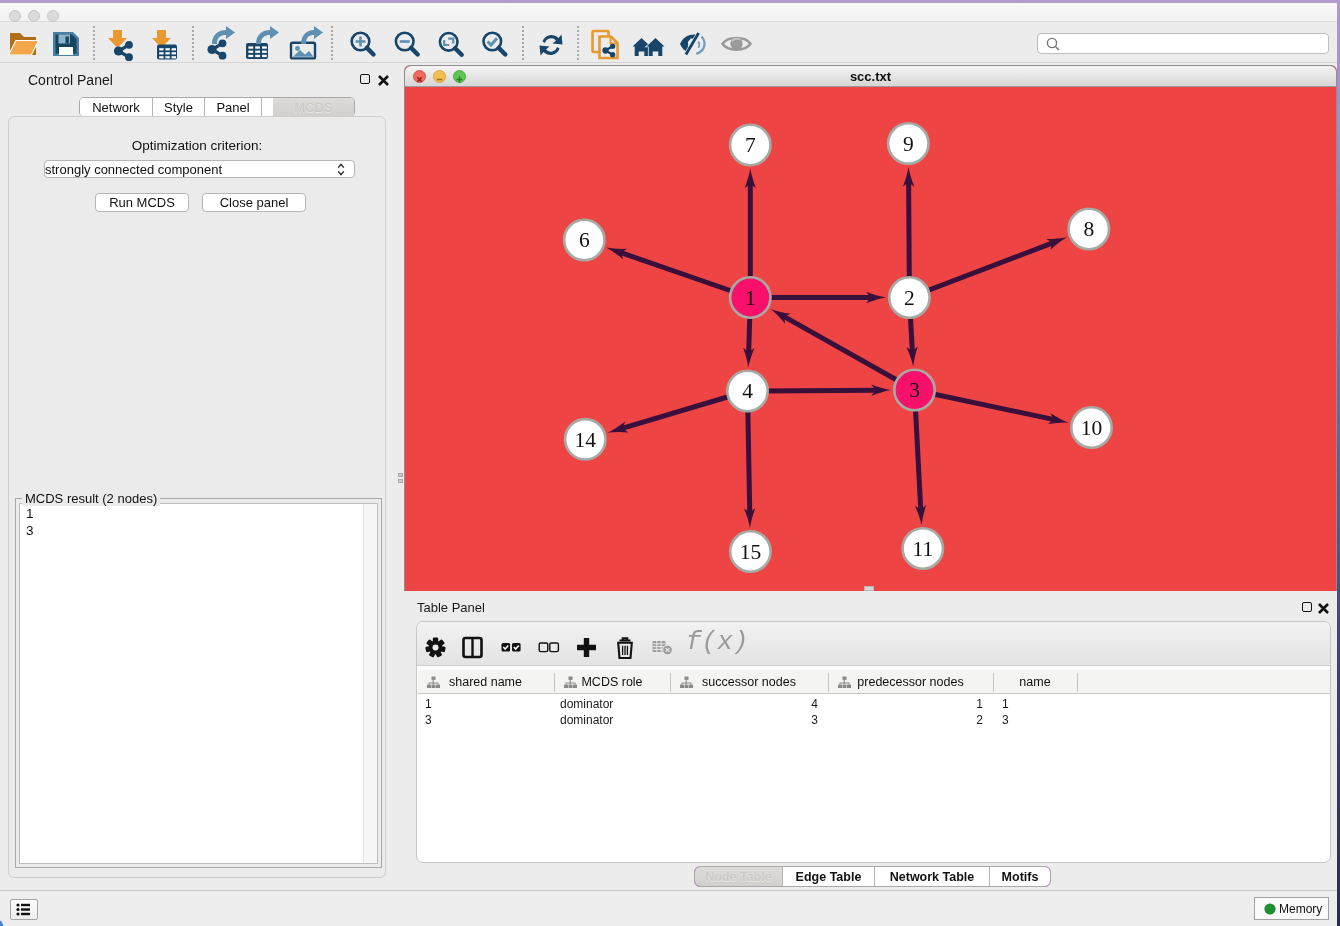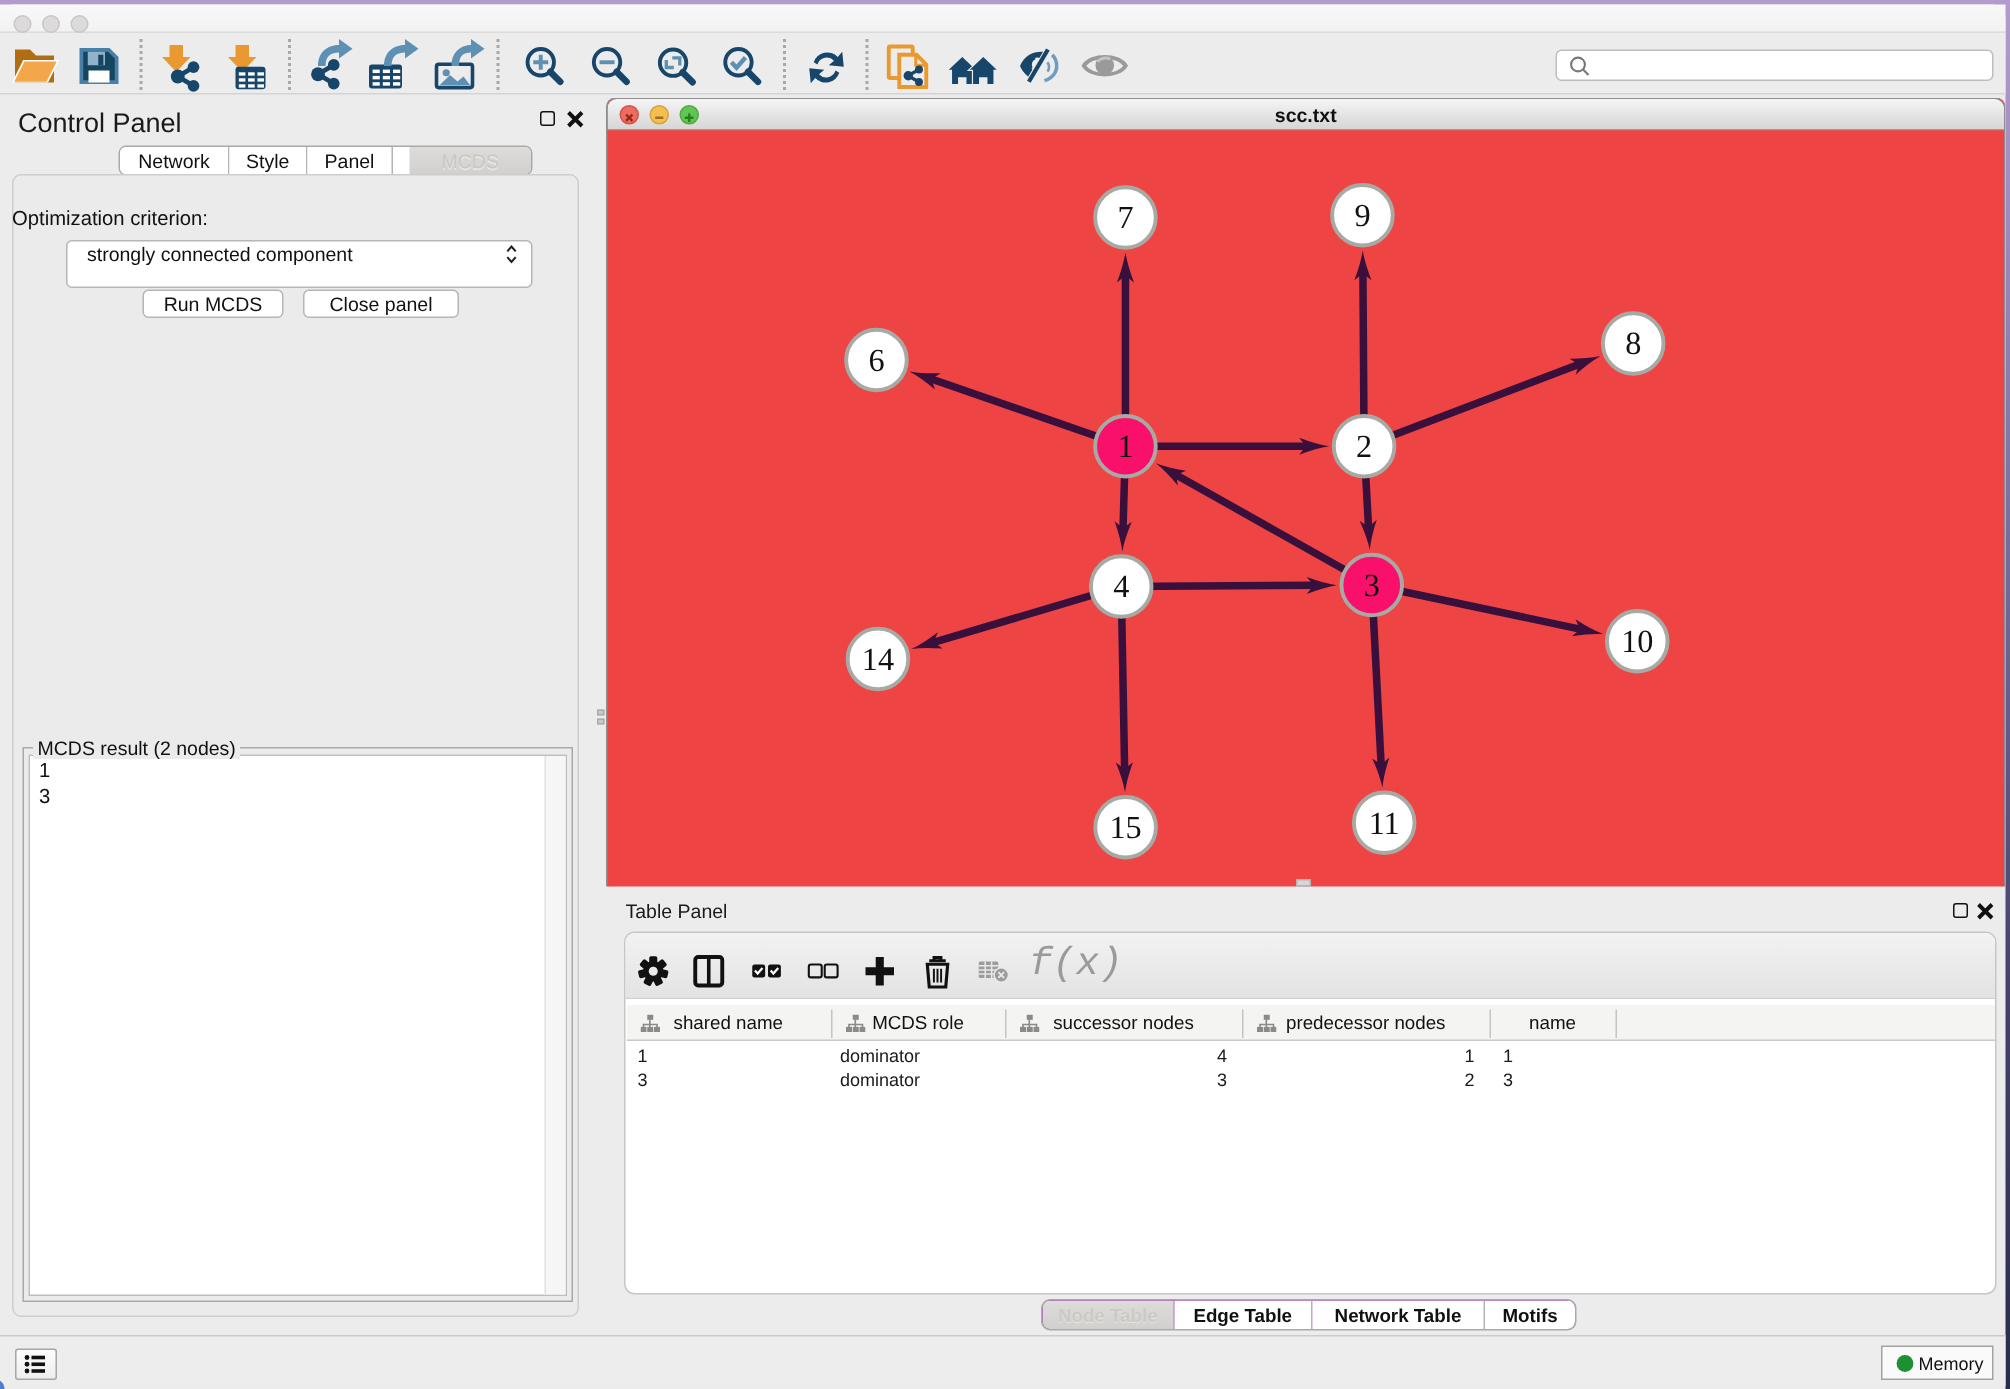--- a/index.html
+++ b/index.html
@@ -9,29 +9,29 @@
 .app { position:absolute; left:0; top:3px; width:1337px; height:923px; background:#ececec; border-radius:9px 9px 0 0; overflow:hidden; }
 
 .titlebar { position:absolute; left:0; top:0; width:1337px; height:19px; background:linear-gradient(#f8f8f8,#f2f2f2); border-bottom:1px solid #dcdcdc; }
 .tl { position:absolute; top:7px; width:12px; height:12px; border-radius:50%; background:#dcdadb; border:1px solid #c8c6c7; }
 .apptitle { position:absolute; top:3px; left:0; width:1337px; text-align:center; font-size:13px; color:#b4b2b4; }
 
 .toolbar { position:absolute; left:0; top:20px; width:1337px; height:41px; background:#ececec; border-bottom:1px solid #d4d4d4; }
 .sep { position:absolute; top:26px; height:34px; width:0; border-left:2px dotted #a8a8a8; }
 .search { position:absolute; left:1037px; top:33px; width:292px; height:21px; background:#fff; border:1px solid #bdbdbd; border-radius:4px; }
 
-.cp-title { position:absolute; left:12px; top:72px; font-size:18px; color:#1a1a1a; }
+.cp-title { position:absolute; left:28px; top:72px; font-size:14px; color:#1a1a1a; }
 .maxbox { position:absolute; width:10px; height:10px; border:1.5px solid #111; border-radius:2px; background:transparent; }
 .tabs { position:absolute; left:79px; top:97px; height:20px; display:flex; border:1px solid #a9a9a9; border-radius:5px; overflow:hidden; background:#fff; }
 .tab { height:100%; font-size:13px; color:#111; display:flex; align-items:center; justify-content:center; background:#fff; border-right:1px solid #b4b4b4; }
 .tab:last-child { border-right:none; }
 .tab.sel { background:linear-gradient(#dedcda,#d2d0ce); color:#cac7c3; text-shadow:0 1px 0 #e8e6e4; }
 .cpanel { position:absolute; left:8px; top:116px; width:378px; height:762px; border:1px solid #d0cecd; border-radius:6px; background:#ebebeb; }
-.optlabel { position:absolute; left:8px; top:138px; width:378px; text-align:left; font-size:13.5px; color:#111; }
-.combo { position:absolute; left:44px; top:160px; width:311px; height:32px; background:#fff; border:1px solid #b6b6b6; border-radius:4px; font-size:13px; color:#111; line-height:17px; padding-left:13px; }
+.optlabel { position:absolute; left:8px; top:138px; width:378px; text-align:center; font-size:13.5px; color:#111; }
+.combo { position:absolute; left:44px; top:160px; width:311px; height:18px; background:#fff; border:1px solid #b6b6b6; border-radius:4px; font-size:13px; color:#111; line-height:17px; }
 .btn { position:absolute; height:19px; background:#fff; border:1px solid #b6b6b6; border-radius:4px; font-size:13px; color:#111; text-align:center; line-height:17px; }
 .fieldset { position:absolute; left:15px; top:498px; width:367px; height:370px; border:1px solid #a9a9a9; }
 .fieldlabel { position:absolute; left:22px; top:491px; background:#ebebeb; padding:0 3px; font-size:13px; color:#111; }
 .resultarea { position:absolute; left:19px; top:503px; width:359px; height:361px; background:#fff; border:1px solid #bdbdbd; font-size:13.5px; color:#111; line-height:16.5px; padding:2px 0 0 6px; }
 .rscroll { position:absolute; left:363px; top:504px; width:14px; height:359px; background:#f6f6f6; border-left:1px solid #e2e2e2; }
 
 .statusbar { position:absolute; left:0; top:890px; width:1337px; height:34px; background:#ededed; border-top:1px solid #cbcbcb; }
 .listbtn { position:absolute; left:10px; top:899px; width:28px; height:21px; border:1px solid #a6a6a6; border-radius:2px; background:linear-gradient(#fdfdfd,#ededed); }
 .membtn { position:absolute; left:1254px; top:897px; width:75px; height:23px; border:1px solid #a2a2a2; background:#fafafa; font-size:12px; color:#111; }
 

